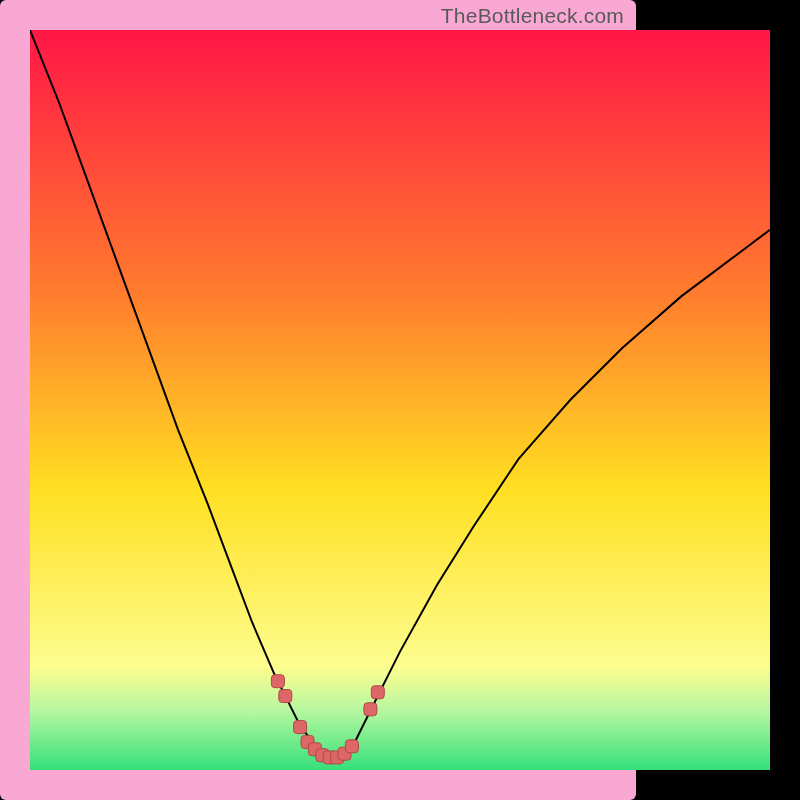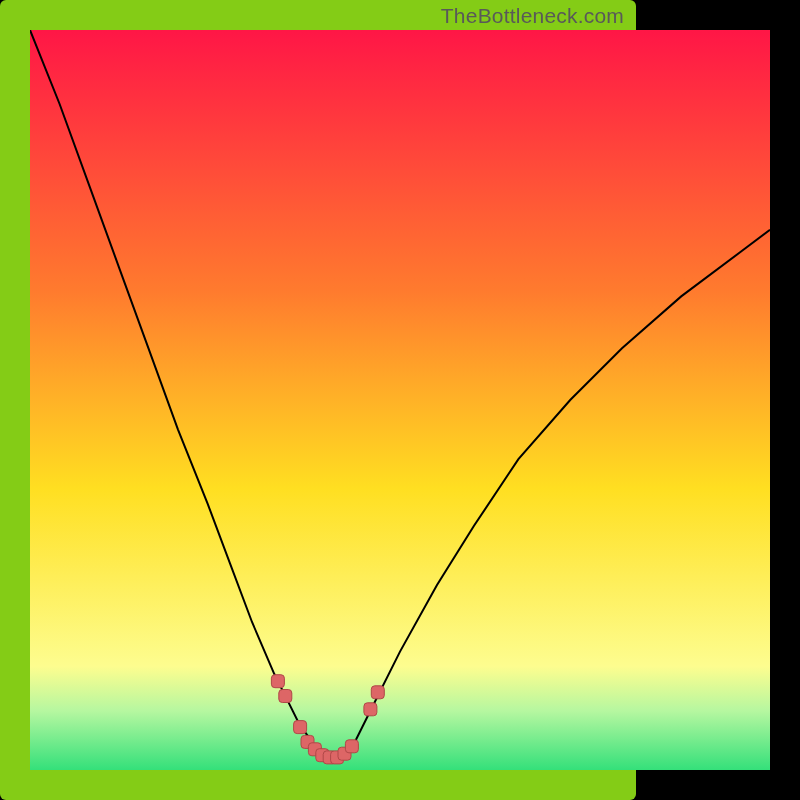--- a/index.html
+++ b/index.html
@@ -8,21 +8,21 @@
     width: 800px;
     height: 800px;
     overflow: hidden;
     background: #000;
     font-family: Arial, Helvetica, sans-serif;
   }
   .frame {
     position: relative;
     width: 636px;
     height: 800px;
-    background: #84cc16;
+    background: #f9a8d4;
     border-radius: 6px;
   }
   .watermark {
     position: absolute;
     top: 4px;
     right: 12px;
     color: #595959;
     font-size: 21px;
     font-weight: 500;
     letter-spacing: 0.2px;

